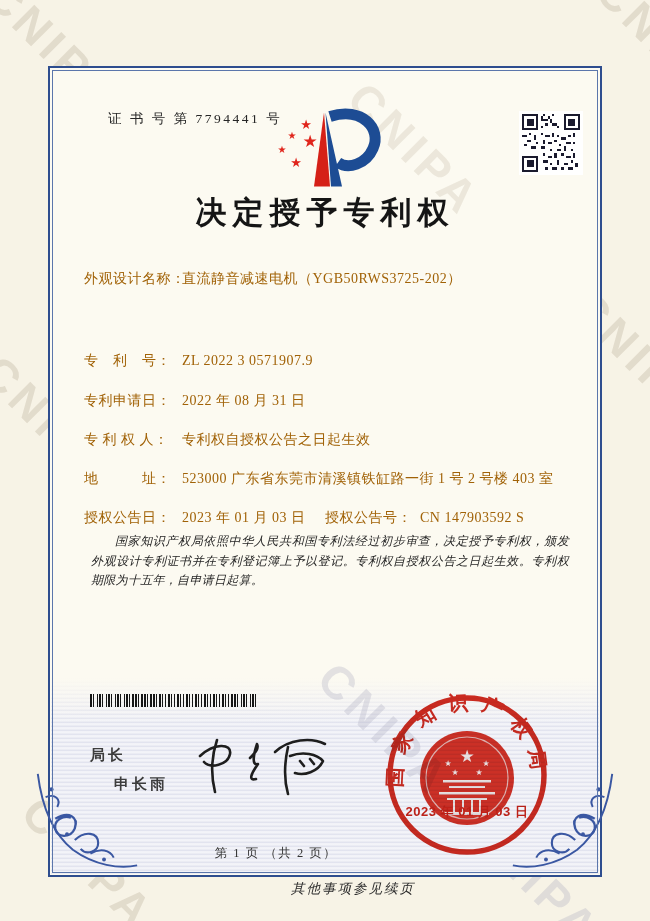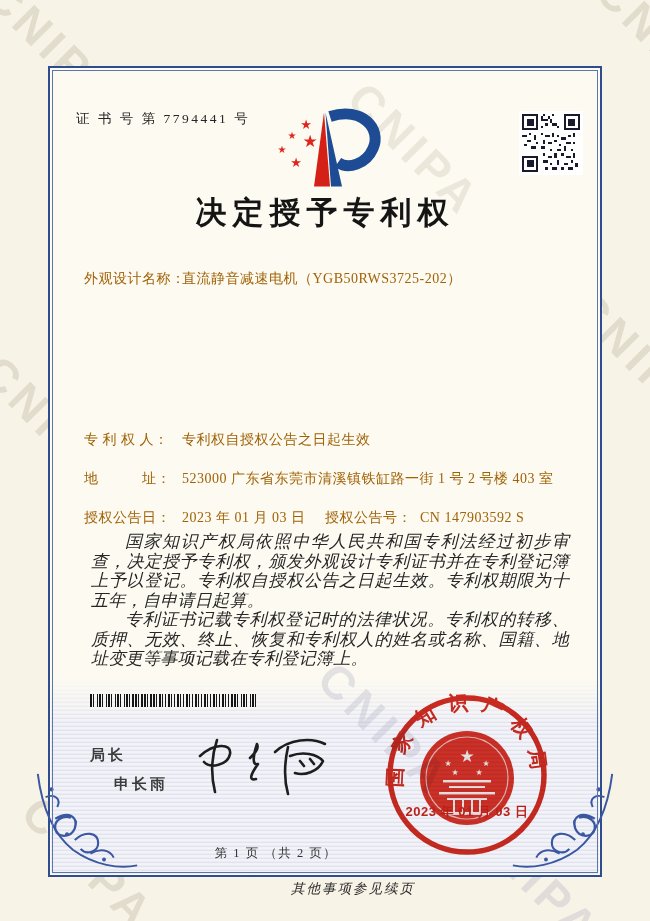--- a/index.html
+++ b/index.html
@@ -13,34 +13,34 @@
   .wm.cool{color:rgba(168,170,190,.30);}
   
   .cert{position:absolute;left:48px;top:66px;width:550px;height:807px;background:#fcfaf1;
         border:2px solid #2e4d8e;z-index:1;}
   .cert::after{content:"";position:absolute;inset:2px;border:1px solid #5b76ab;pointer-events:none;z-index:5;}
   .band{position:absolute;left:1px;right:1px;bottom:1px;height:196px;z-index:1;
         background:repeating-linear-gradient(180deg,#d8daea 0px,#ecedf4 1px,#f7f7fb 2px,#e7e8f1 4px);}
   .band::before{content:"";position:absolute;left:0;right:0;top:0;height:46px;
         background:linear-gradient(180deg,#fcfaf1 0%,rgba(252,250,241,0) 100%);}
   
-  .cert-no{position:absolute;left:26px;top:42px;font-size:13.5px;letter-spacing:2.5px;color:#262626;z-index:3;text-align:right;}
+  .cert-no{position:absolute;left:58px;top:42px;font-size:13.5px;letter-spacing:2.5px;color:#262626;z-index:3;text-align:right;}
   .logo{position:absolute;left:218px;top:38px;width:120px;height:86px;z-index:3;}
   .qr{position:absolute;left:469px;top:43px;width:64px;height:64px;background:#fff;padding:3px;box-sizing:border-box;z-index:3;}
   .qr svg{width:100%;height:100%;display:block;}
   .title{position:absolute;left:0;top:124px;width:550px;text-align:center;font-size:31px;font-weight:bold;
          letter-spacing:6px;color:#151515;z-index:3;}
   
   .frow{position:absolute;left:34px;font-size:14px;color:#a16207;z-index:3;white-space:nowrap;}
   .frow .lbl{display:inline-block;width:98px;letter-spacing:.5px;}
   .frow .val{letter-spacing:.5px;}
   .grant-no{position:absolute;left:241px;top:0;white-space:nowrap;}
   .grant-no .lbl{width:auto;margin-right:8px;}
   
-  .paras{position:absolute;left:41px;top:464px;width:478px;font-size:17px;line-height:19.5px;
+  .paras{position:absolute;left:41px;top:464px;width:478px;font-size:12px;line-height:19.5px;
          font-style:italic;color:#262626;z-index:3;}
   .paras p{margin:0;text-indent:2em;text-align:justify;letter-spacing:.3px;}
   
   .barcode{position:absolute;left:40px;top:626px;width:168px;height:13px;z-index:3;
     background-image:repeating-linear-gradient(90deg,#161616 0 1.5px,transparent 1.5px 3px,
       #161616 3px 3.8px,transparent 3.8px 6.5px,#161616 6.5px 8px,transparent 8px 9px);}
   
   .sig-role{position:absolute;left:40px;top:678px;font-family:"Liberation Sans",sans-serif;
             font-size:15px;font-weight:600;letter-spacing:3px;color:#3d3d3d;z-index:3;}
   .sig-name{position:absolute;left:40px;top:707px;font-family:"Liberation Sans",sans-serif;
@@ -117,36 +117,41 @@
           <path d="M9,0h1v1h-1z M11,1h1v1h-1z M13,0h1v1h-1z M9,2h2v1h-2z M12,2h1v2h-1z M10,4h1v1h-1z M13,4h2v1h-2z M8,1h1v2h-1z M8,5h1v1h-1z M15,5h1v1h-1z M0,9h2v1h-2z M3,8h1v1h-1z M5,9h1v2h-1z M2,11h2v1h-2z M6,12h1v1h-1z M1,13h1v1h-1z M4,14h2v1h-2z M8,8h1v1h-1z M10,9h2v1h-2z M13,8h1v2h-1z M15,9h1v1h-1z M17,10h2v1h-2z M20,9h1v1h-1z M22,8h1v2h-1z M9,11h1v2h-1z M11,12h2v1h-2z M14,11h1v1h-1z M16,13h1v1h-1z M19,12h2v1h-2z M22,12h1v1h-1z M8,14h2v1h-2z M12,15h1v1h-1z M15,15h2v1h-2z M18,14h1v2h-1z M21,15h1v1h-1z M9,17h1v1h-1z M11,18h2v1h-2z M14,17h1v2h-1z M17,17h1v1h-1z M19,18h2v1h-2z M22,17h1v2h-1z M9,20h2v1h-2z M12,21h1v1h-1z M15,20h1v2h-1z M18,21h2v1h-2z M21,20h1v1h-1z M10,23h1v1h-1z M13,23h2v1h-2z M17,23h1v1h-1z M20,23h2v1h-2z M23,21h1v2h-1z"></path>
         </g>
       </svg>
     </div>
 
     <div class="title">决定授予专利权</div>
 
     <div class="frow" style="top:202px">
       <span class="lbl">外观设计名称：</span><span class="val">直流静音减速电机（YGB50RWS3725-202）</span>
     </div>
+    <div class="frow" style="top:284px">
+      <span class="lbl">专　利　号：</span><span class="val">ZL 2022 3 0571907.9</span>
+    </div>
+    <div class="frow" style="top:324px">
+      <span class="lbl">专利申请日：</span><span class="val">2022 年 08 月 31 日</span>
+    </div>
     <div class="frow" style="top:363px">
       <span class="lbl">专 利 权 人：</span><span class="val">专利权自授权公告之日起生效</span>
     </div>
     <div class="frow" style="top:402px">
       <span class="lbl">地　　　址：</span><span class="val">523000 广东省东莞市清溪镇铁缸路一街 1 号 2 号楼 403 室</span>
     </div>
     <div class="frow" style="top:441px">
       <span class="lbl">授权公告日：</span><span class="val">2023 年 01 月 03 日</span>
       <span class="grant-no">
         <span class="lbl">授权公告号：</span><span class="val">CN 147903592 S</span>
       </span>
     </div>
 
     <div class="paras">
       <p>国家知识产权局依照中华人民共和国专利法经过初步审查，决定授予专利权，颁发外观设计专利证书并在专利登记簿上予以登记。专利权自授权公告之日起生效。专利权期限为十五年，自申请日起算。</p>
-      <p>专利证书记载专利权登记时的法律状况。专利权的转移、质押、无效、终止、恢复和专利权人的姓名或名称、国籍、地址变更等事项记载在专利登记簿上。</p>
     </div>
 
     <div class="barcode"></div>
 
     <div class="sig-role">局长</div>
     <div class="sig-name">申长雨</div>
     <div class="sig-hand">
       <svg viewBox="0 0 165 80">
         <g stroke="#1e1e1e" stroke-width="2.6" fill="none" stroke-linecap="round" stroke-linejoin="round">
           <path d="M30,14 C24,32 24,50 28,66"></path>

